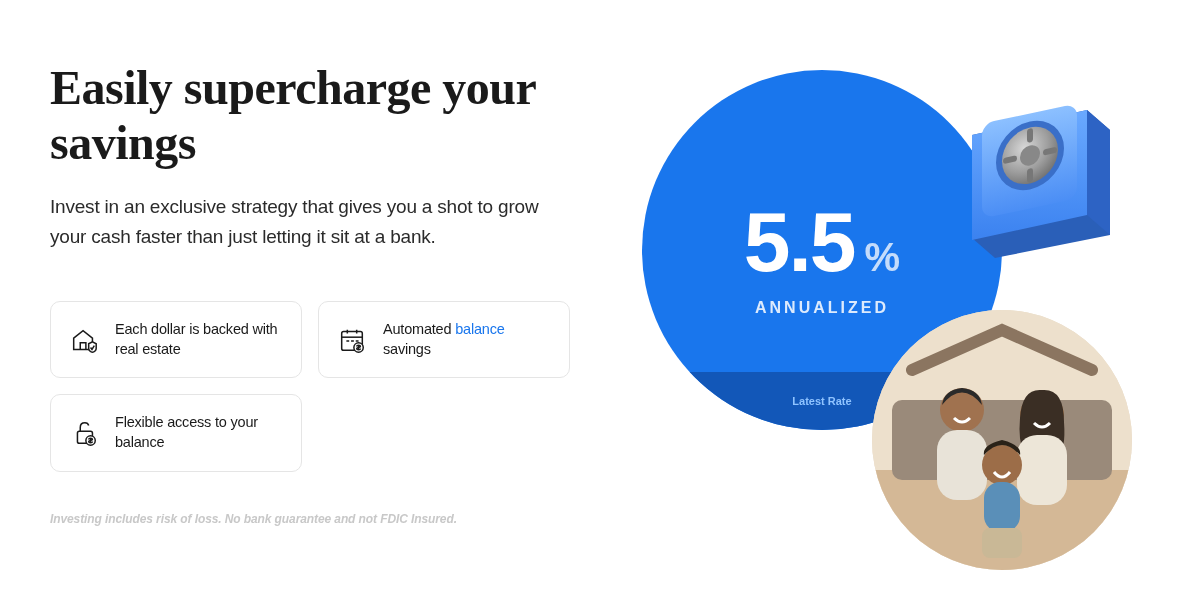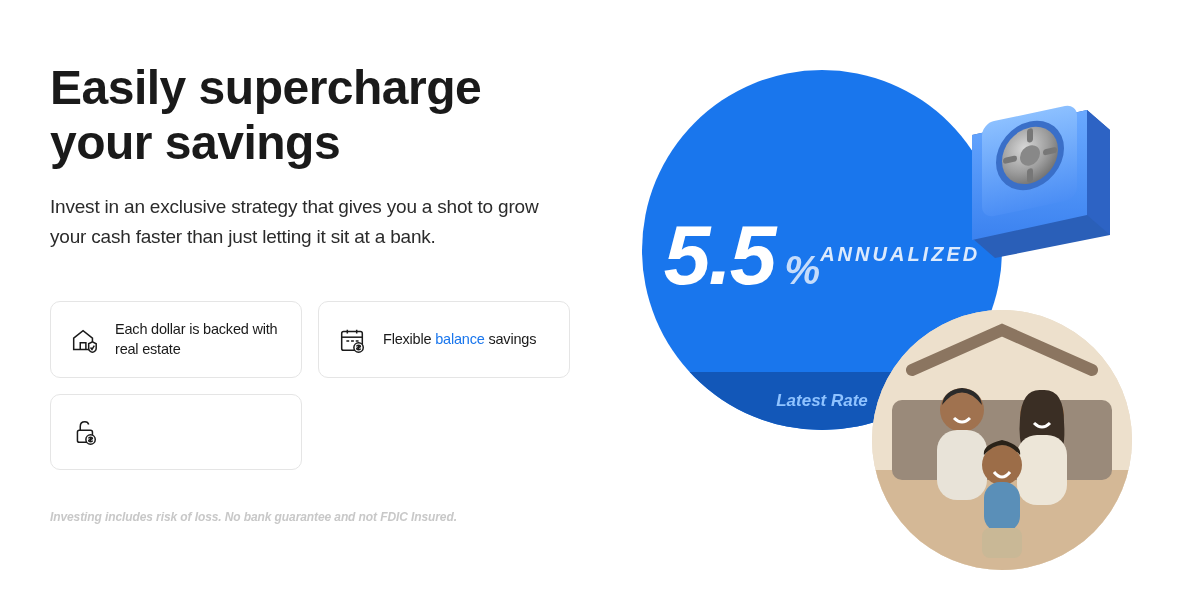--- a/index.html
+++ b/index.html
@@ -11,21 +11,21 @@
       display: flex;
       padding: 60px 50px 30px 50px;
       position: relative;
     }
     .left-col {
       width: 520px;
       display: flex;
       flex-direction: column;
     }
     .headline {
-      font-family: Liberation Sans, sans-serif;
+      font-family: Liberation Serif, serif;
       font-size: 48px;
       font-weight: 700;
       color: #1a1a1a;
       line-height: 1.15;
       margin-bottom: 22px;
       letter-spacing: -0.5px;
     }
     .subtext {
       font-size: 19px;
       color: #2b2b2b;
@@ -81,62 +81,61 @@
     .rate-circle {
       position: absolute;
       left: 50px;
       top: 0;
       width: 360px;
       height: 360px;
       border-radius: 50%;
       background: #1976ed;
       overflow: hidden;
       display: flex;
-      flex-direction: row;
+      flex-direction: column;
       align-items: center;
       justify-content: center;
-      font-style: italic;
     }
     .rate-number {
       display: flex;
       align-items: baseline;
       gap: 10px;
       margin-top: 10px;
     }
     .rate-value {
       font-size: 84px;
       font-weight: 800;
       color: #fff;
       letter-spacing: -2px;
     }
     .rate-percent {
       font-size: 40px;
       font-weight: 600;
       color: rgba(255,255,255,0.75);
     }
     .rate-label {
-      font-size: 20px;
+      font-size: 16px;
       font-weight: 700;
       color: rgba(255,255,255,0.85);
       letter-spacing: 3px;
       margin-top: 8px;
     }
     .rate-band {
       position: absolute;
       bottom: 0;
       left: 0;
       right: 0;
       height: 58px;
       background: #1257b8;
       display: flex;
       align-items: center;
       justify-content: center;
     }
     .rate-band-text {
-      font-size: 17px;
+      font-size: 11px;
       font-weight: 700;
       color: #8fc3ff;
     }
     .safe {
       position: absolute;
       right: 30px;
       top: 20px;
       width: 170px;
       height: 170px;
     }
@@ -176,33 +175,34 @@
         <svg viewBox="0 0 32 32" fill="none" stroke="#1a1a1a" stroke-width="1.6">
           <rect x="5" y="7" width="22" height="20" rx="2"></rect>
           <path d="M5 13 H27"></path>
           <path d="M11 5 V9 M21 5 V9"></path>
           <path d="M10 17 H13 M15 17 H18 M20 17 H23"></path>
           <circle cx="23" cy="24" r="5" fill="#fff"></circle>
           <path d="M23 21 V27 M21 23 C21 22 22 21.5 23 21.5 C24 21.5 25 22 25 23 C25 24 21 24 21 25 C21 26 22 26.5 23 26.5 C24 26.5 25 26 25 25"></path>
         </svg>
       </span>
       <span class="feature-text">
-        <span>Flexible </span><span class="accent">balance</span><span> savings</span>
+        <span>Automated </span><span class="accent">balance</span><span> savings</span>
       </span>
     </div>
 
     <div class="feature-card">
       <span class="feature-icon">
         <svg viewBox="0 0 32 32" fill="none" stroke="#1a1a1a" stroke-width="1.6">
           <rect x="9" y="14" width="16" height="13" rx="2"></rect>
           <path d="M12 14 V10 C12 7 14 5 17 5 C19 5 20.5 6 21 8"></path>
           <circle cx="23" cy="24" r="5" fill="#fff"></circle>
           <path d="M23 21 V27 M21 23 C21 22 22 21.5 23 21.5 C24 21.5 25 22 25 23 C25 24 21 24 21 25 C21 26 22 26.5 23 26.5 C24 26.5 25 26 25 25"></path>
         </svg>
       </span>
+      <span class="feature-text">Flexible access to your balance</span>
     </div>
 
   </div>
 
   <p class="disclaimer">Investing includes risk of loss.  No bank guarantee and not FDIC Insured.</p>
 </div>
 
 <div class="right-col">
   <div class="rate-circle">
     <div class="rate-number">

